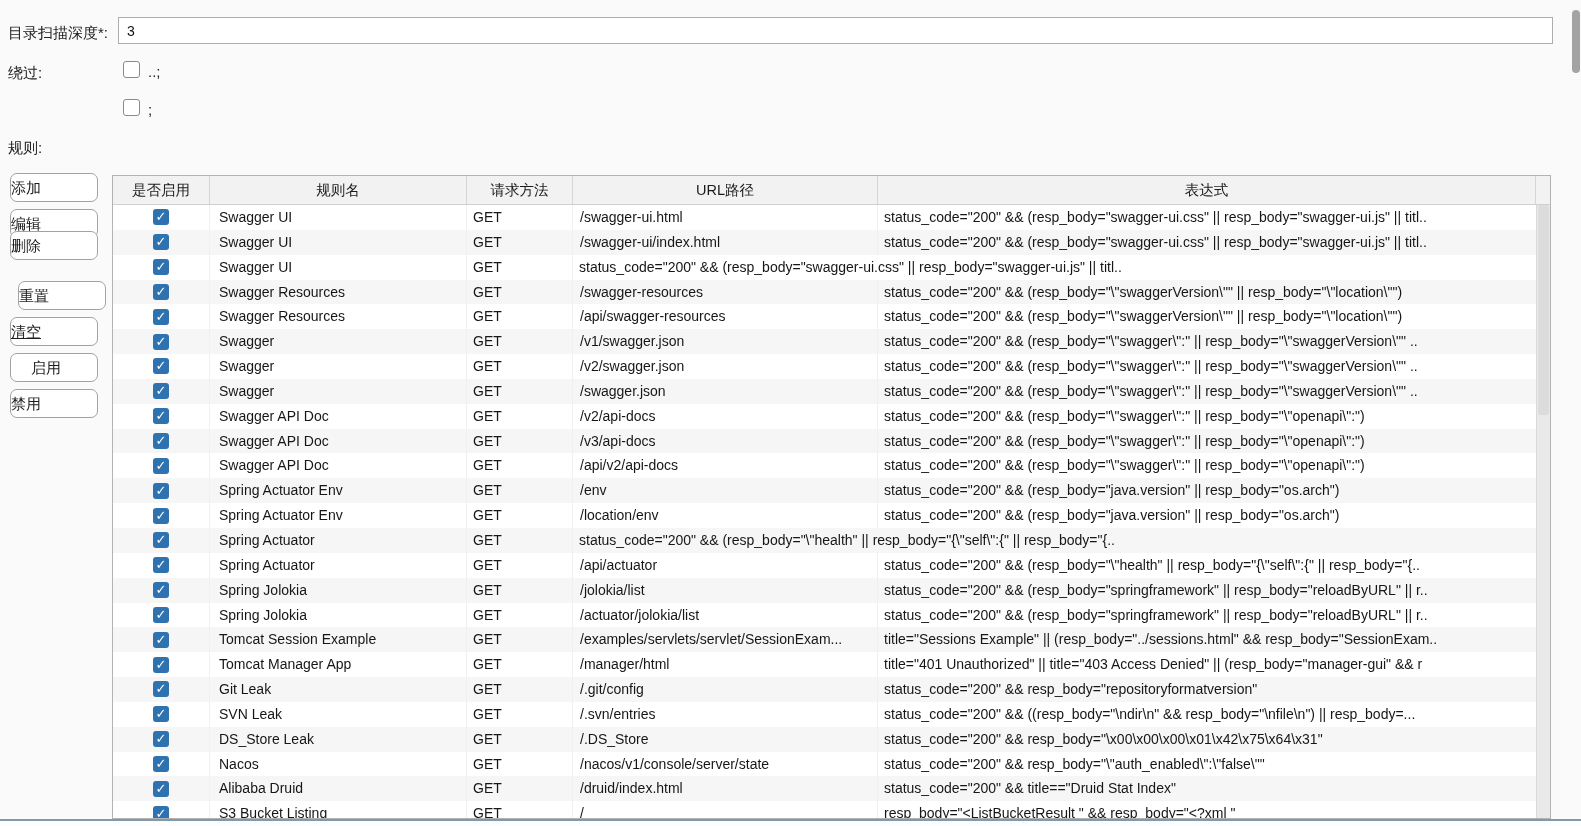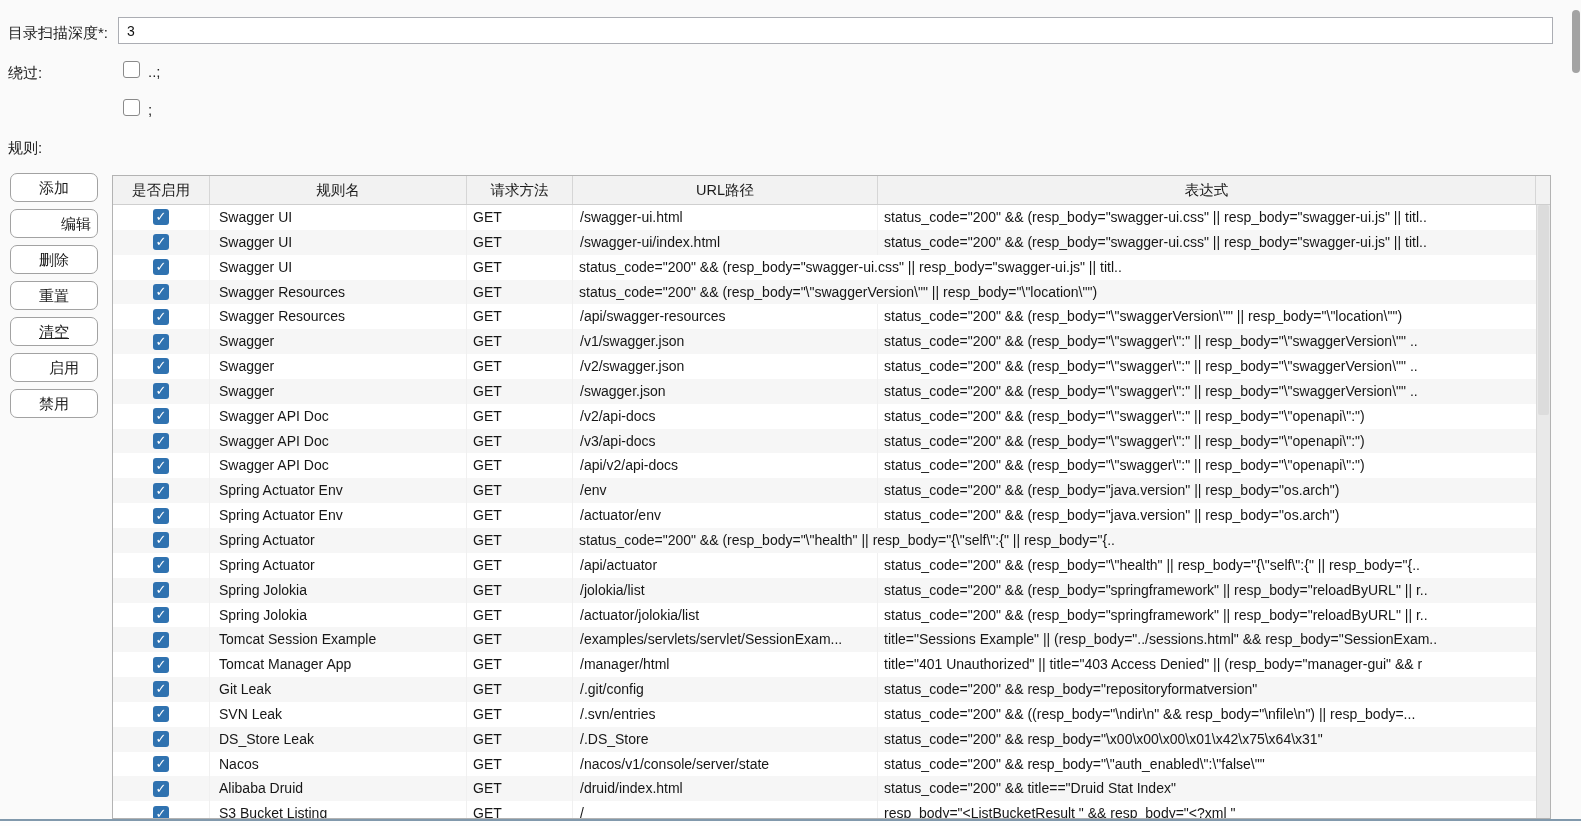--- a/index.html
+++ b/index.html
@@ -10,21 +10,21 @@
 
   .depth-input { position:absolute; left:118px; top:17px; width:1435px; height:27px;
     border:1px solid #abadb3; background:#fff; font-size:14px; padding:0 8px;
     font-family:inherit; color:#111; outline:none; }
 
   .checkbox { position:absolute; width:17px; height:17px; background:#fff;
     border:1px solid #8a8a8a; border-radius:3px; cursor:pointer; }
 
   .btn { position:absolute; left:10px; width:88px; height:29px; background:#fff;
     border:1px solid #a2a2a2; border-radius:7px; font-size:15px; color:#1d1d1d;
-    font-family:inherit; cursor:pointer; text-align:center; line-height:27px; }
+    font-family:inherit; cursor:pointer; text-align:left; line-height:27px; }
 
   .table { position:absolute; left:112px; top:175px; width:1439px; height:644px;
     background:#a21caf; border:1px solid #b3b3b3; overflow:hidden; }
 
   .thead { position:absolute; left:0; top:0; right:0; height:29px; background:#f2f2f2;
     border-bottom:1px solid #cfcfcf; display:flex; }
   .th { font-size:14.5px; color:#1b1b1b; text-align:center; line-height:28px;
     border-right:1px solid #d6d6d6; overflow:hidden; white-space:nowrap; }
   .th:last-child { border-right:none; }
 
@@ -68,23 +68,23 @@
 <span class="checkbox" style="left:123px; top:61px;"></span>
 <div class="lbl" style="left:148px; top:63px;">..;</div>
 
 <span class="checkbox" style="left:123px; top:99px;"></span>
 <div class="lbl" style="left:148px; top:101px;">;</div>
 
 <div class="lbl" style="left:8px; top:139px;">规则:</div>
 
 <div id="button-bar">
     <button class="btn" style="top: 173px;">添加</button>
-    <button class="btn" style="top: 209px; padding-left: 44px;">编辑</button>
-    <button class="btn" style="top: 245px;">删除</button>
-    <button class="btn" style="top: 281px;">重置</button>
+    <button class="btn" style="top: 209px;">编辑</button>
+    <button class="btn" style="top: 231px;">删除</button>
+    <button class="btn" style="top: 281px; margin-left: 8px;">重置</button>
     <button class="btn" style="top: 317px; text-decoration: underline;">清空</button>
     <button class="btn" style="top: 353px; padding-left: 20px;">启用</button>
     <button class="btn" style="top: 389px;">禁用</button>
   </div>
 
 <div class="table">
   <div class="thead">
     <div class="th h-enabled">是否启用</div>
     <div class="th h-name">规则名</div>
     <div class="th h-method">请求方法</div>
@@ -118,20 +118,21 @@
         <div class="cell c-name">Swagger UI</div>
         <div class="cell c-method">GET</div>
         <div class="cell c-expr">status_code="200" &amp;&amp; (resp_body="swagger-ui.css" || resp_body="swagger-ui.js" || titl..</div>
       </div>
       <div class="trow alt">
         <div class="cell c-enabled">
           <span class="cb checked" style="background: rgb(47, 114, 176);"></span>
         </div>
         <div class="cell c-name">Swagger Resources</div>
         <div class="cell c-method">GET</div>
+        <div class="cell c-url">/swagger-resources</div>
         <div class="cell c-expr">status_code="200" &amp;&amp; (resp_body="\"swaggerVersion\"" || resp_body="\"location\"")</div>
       </div>
       <div class="trow">
         <div class="cell c-enabled">
           <span class="cb checked" style="background: rgb(47, 114, 176);"></span>
         </div>
         <div class="cell c-name">Swagger Resources</div>
         <div class="cell c-method">GET</div>
         <div class="cell c-url">/api/swagger-resources</div>
         <div class="cell c-expr">status_code="200" &amp;&amp; (resp_body="\"swaggerVersion\"" || resp_body="\"location\"")</div>
@@ -198,21 +199,21 @@
         <div class="cell c-method">GET</div>
         <div class="cell c-url">/env</div>
         <div class="cell c-expr">status_code="200" &amp;&amp; (resp_body="java.version" || resp_body="os.arch")</div>
       </div>
       <div class="trow">
         <div class="cell c-enabled">
           <span class="cb checked" style="background: rgb(47, 114, 176);"></span>
         </div>
         <div class="cell c-name">Spring Actuator Env</div>
         <div class="cell c-method">GET</div>
-        <div class="cell c-url">/actuator/env</div>
+        <div class="cell c-url">/location/env</div>
         <div class="cell c-expr">status_code="200" &amp;&amp; (resp_body="java.version" || resp_body="os.arch")</div>
       </div>
       <div class="trow alt">
         <div class="cell c-enabled">
           <span class="cb checked" style="background: rgb(47, 114, 176);"></span>
         </div>
         <div class="cell c-name">Spring Actuator</div>
         <div class="cell c-method">GET</div>
         <div class="cell c-expr">status_code="200" &amp;&amp; (resp_body="\"health" || resp_body="{\"self\":{" || resp_body="{..</div>
       </div>

